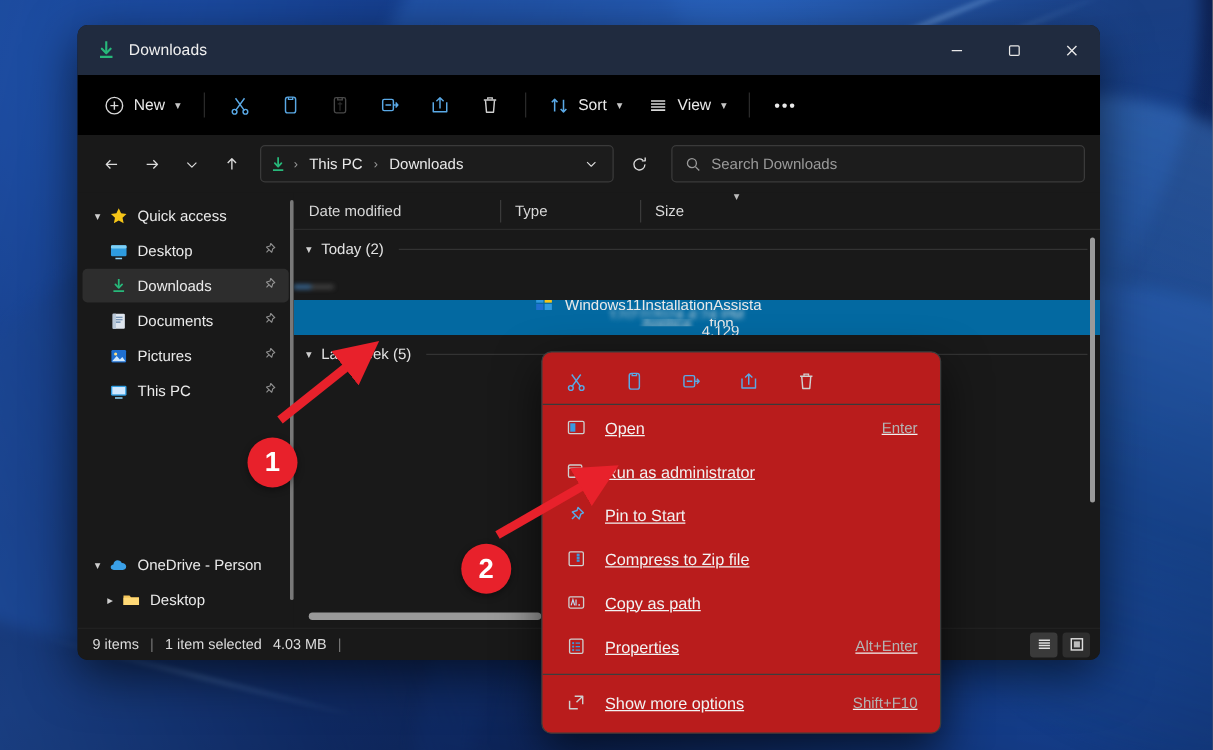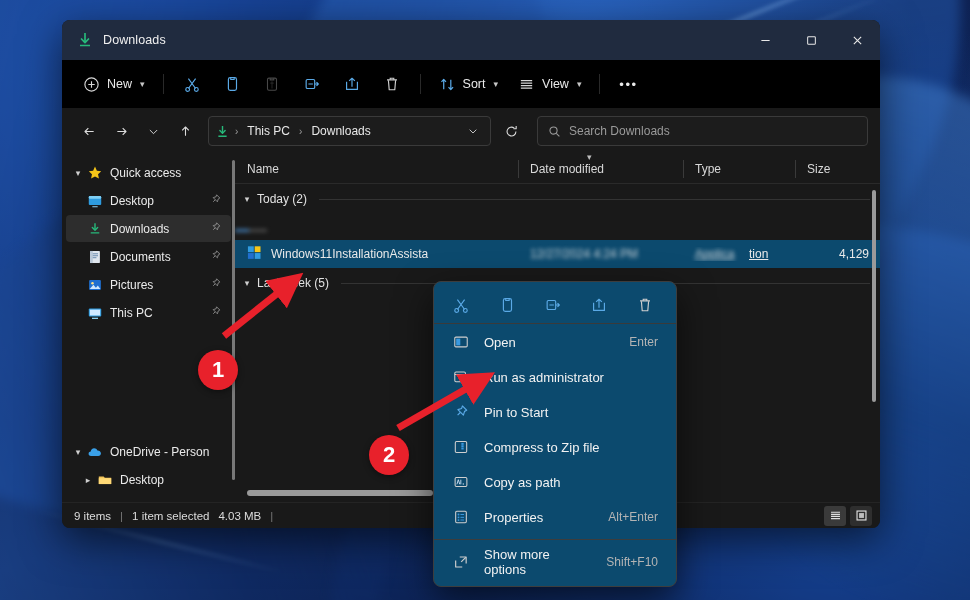--- a/index.html
+++ b/index.html
@@ -167,21 +167,21 @@
     height: 30px; display: flex; align-items: center;
     font-size: 12px; color: #e2e2e2; padding-left: 4px;
   }
   .grouphdr .twisty { margin-right: 2px; }
   .grouphdr .line { flex: 1; height: 1px; background: #333; margin-left: 12px; margin-right: 10px; }
 
   .filerow {
     height: 28px; display: flex; align-items: center;
     font-size: 12px; color: #e9e9e9;
   }
-  .filerow.selected { background: #0c4a6e; }
+  .filerow.selected { background: #0369a1; flex-direction: column; }
   .filerow .cell { padding-left: 12px; display: flex; align-items: center; gap: 8px; overflow: hidden; white-space: nowrap; }
   .filerow .c-name { width: 283px; }
   .filerow .c-date { width: 165px; }
   .filerow .c-type { width: 112px; text-decoration: underline; }
   .filerow .c-size { width: 80px; justify-content: flex-end; padding-right: 6px; }
   .blurred { filter: blur(2.2px); opacity: .85; }
   .ghostrow { height: 26px; display:flex; align-items:center; }
 
   #vscroll {
     position: absolute; right: 4px; top: 36px;
@@ -206,28 +206,29 @@
     width: 22px; height: 20px; border-radius: 3px;
     display: flex; align-items: center; justify-content: center;
     background: #2e2e2e;
   }
   .vbtn.active { background: #3a3a3a; }
 
   
   #ctxmenu {
     position: absolute;
     left: 433px; top: 281px;
-    width: 244px;
-    background: #0c4a6e;
+    width: 320px;
+    background: #b91c1c;
     border: 1px solid #3d3d3d;
     border-radius: 8px;
     box-shadow: 0 14px 36px rgba(0,0,0,.62);
     padding: 4px 0 6px;
     color: #f2f2f2;
     overflow: hidden;
+    text-decoration: underline;
   }
   #ctx-iconrow {
     display: flex; align-items: center;
     height: 38px; padding: 0 14px; gap: 20px;
     border-bottom: 1px solid #3a3a3a;
   }
   #ctx-iconrow .ci {
     width: 26px; height: 26px; border-radius: 4px;
     display: flex; align-items: center; justify-content: center;
   }
@@ -555,21 +556,20 @@
           <span class="lbl">Desktop</span>
         </div>
       </div>
 
       <div id="sidebar-scroll"></div>
     </div>
 
     <div id="filelist">
 
       <div id="colheader">
-        <div class="col col-name">Name</div>
         <div class="col col-date">Date modified</div>
         <div class="col col-type">Type</div>
         <div class="col col-size">Size</div>
         <span id="sort-caret">▾</span>
       </div>
 
       <div class="grouphdr">
         <span class="twisty">▾</span>
         <span>Today (2)</span>
         <span class="line"></span>

